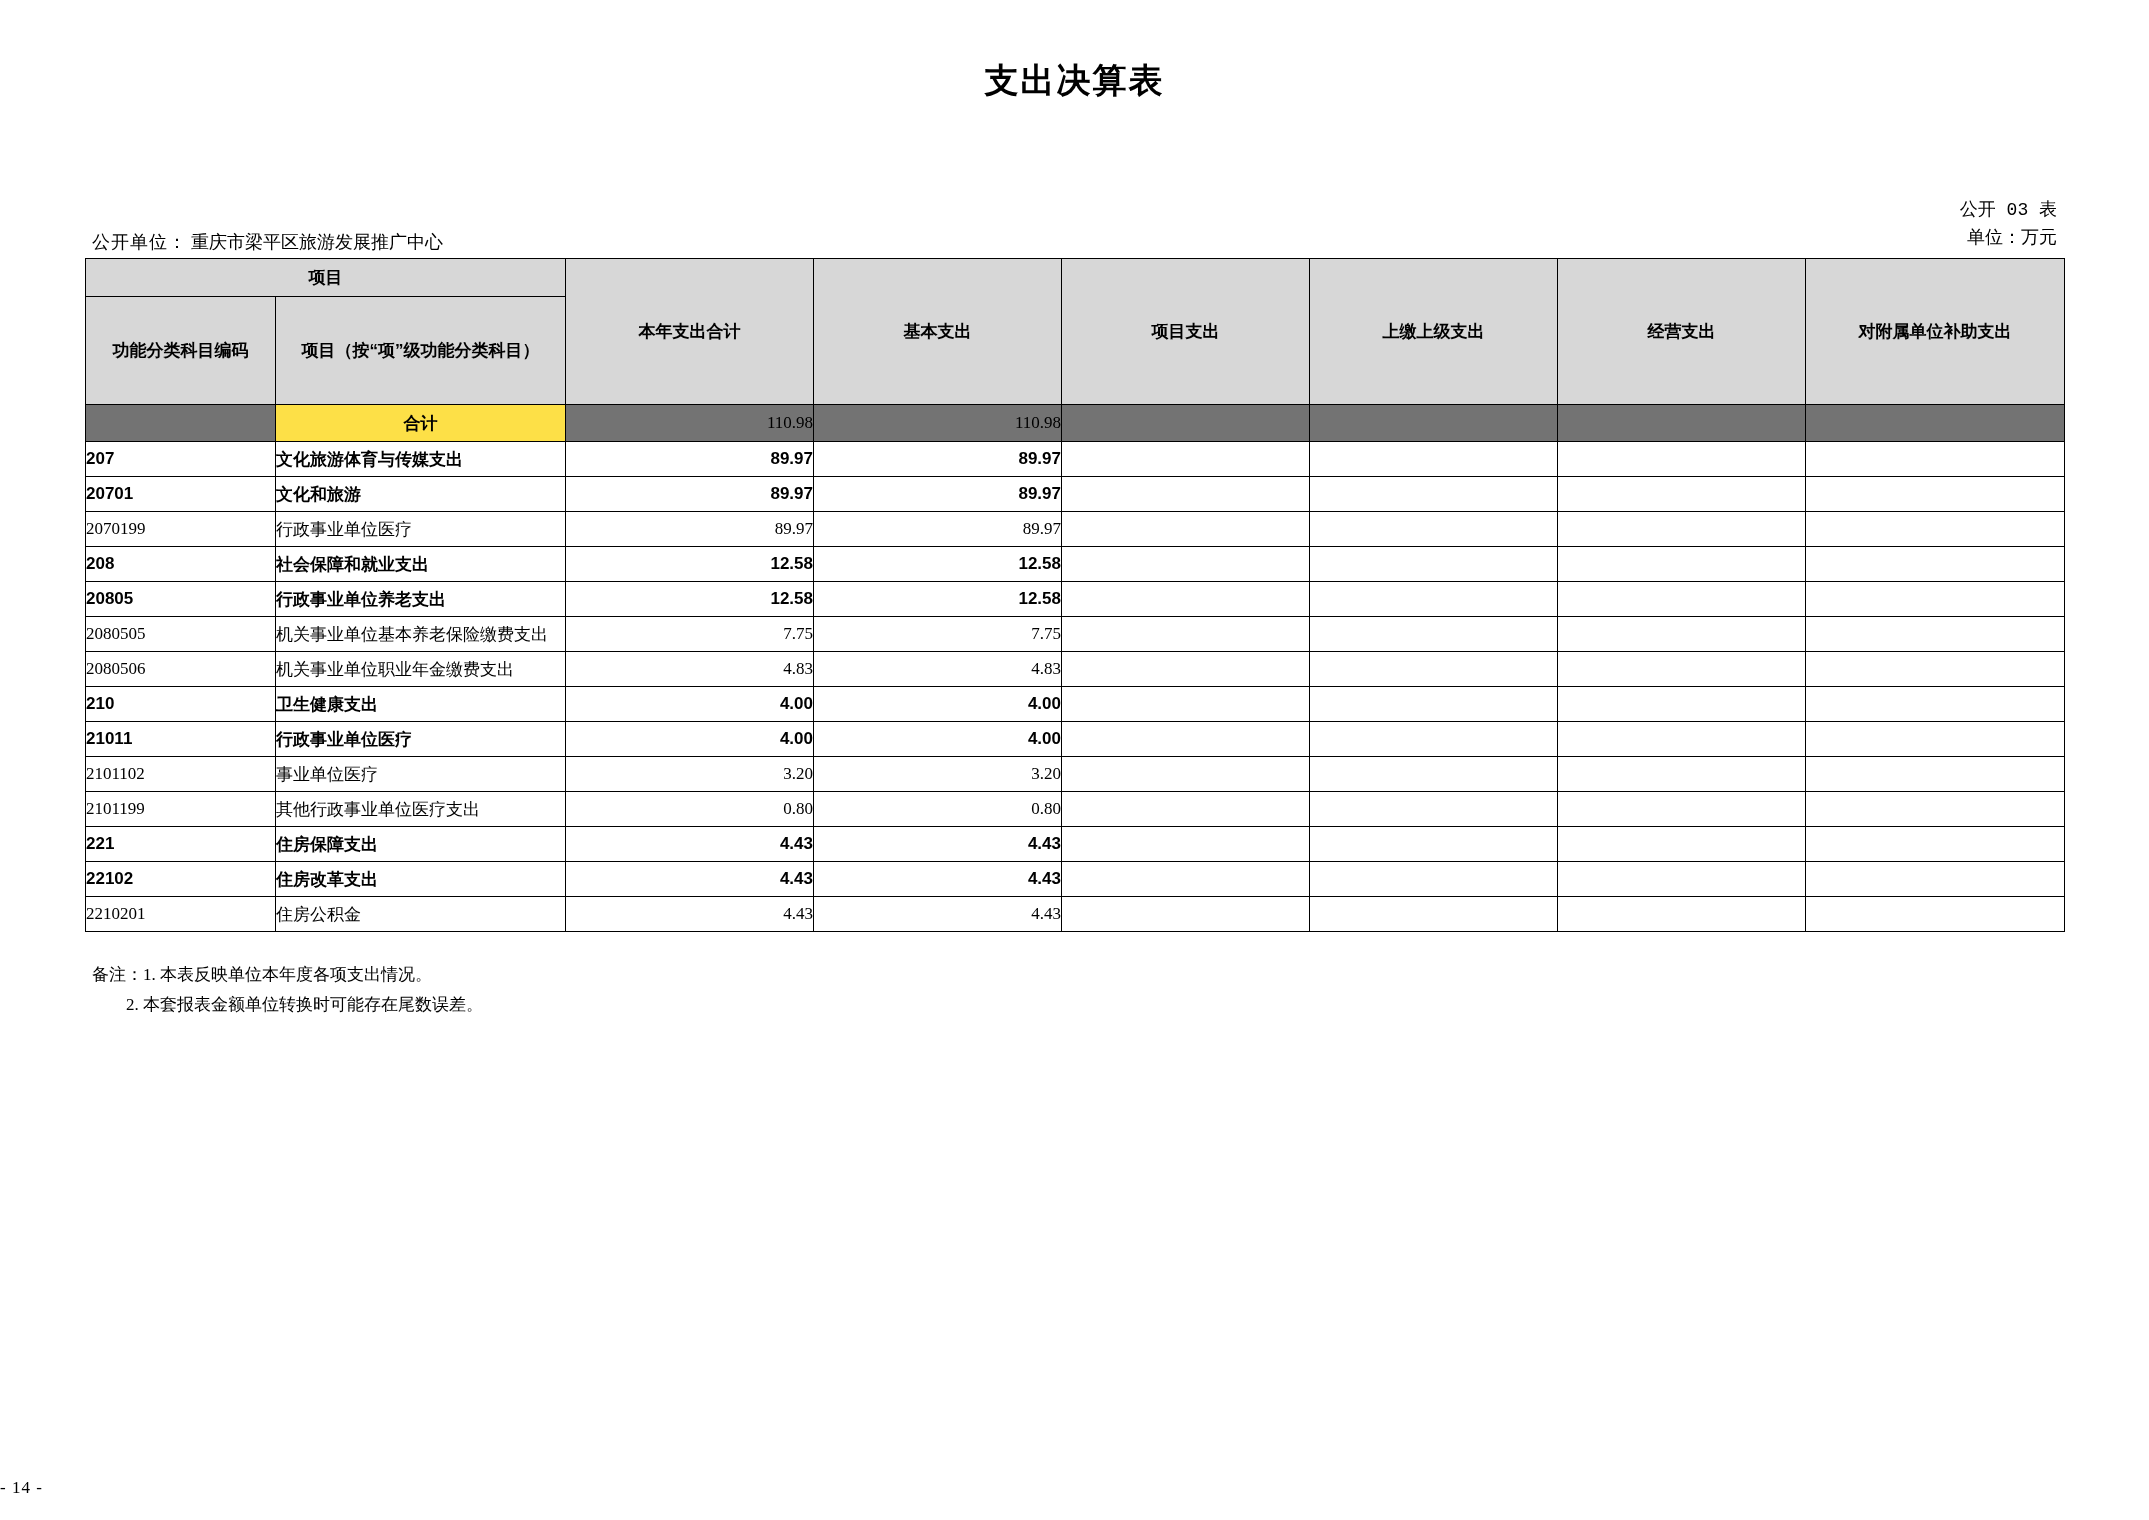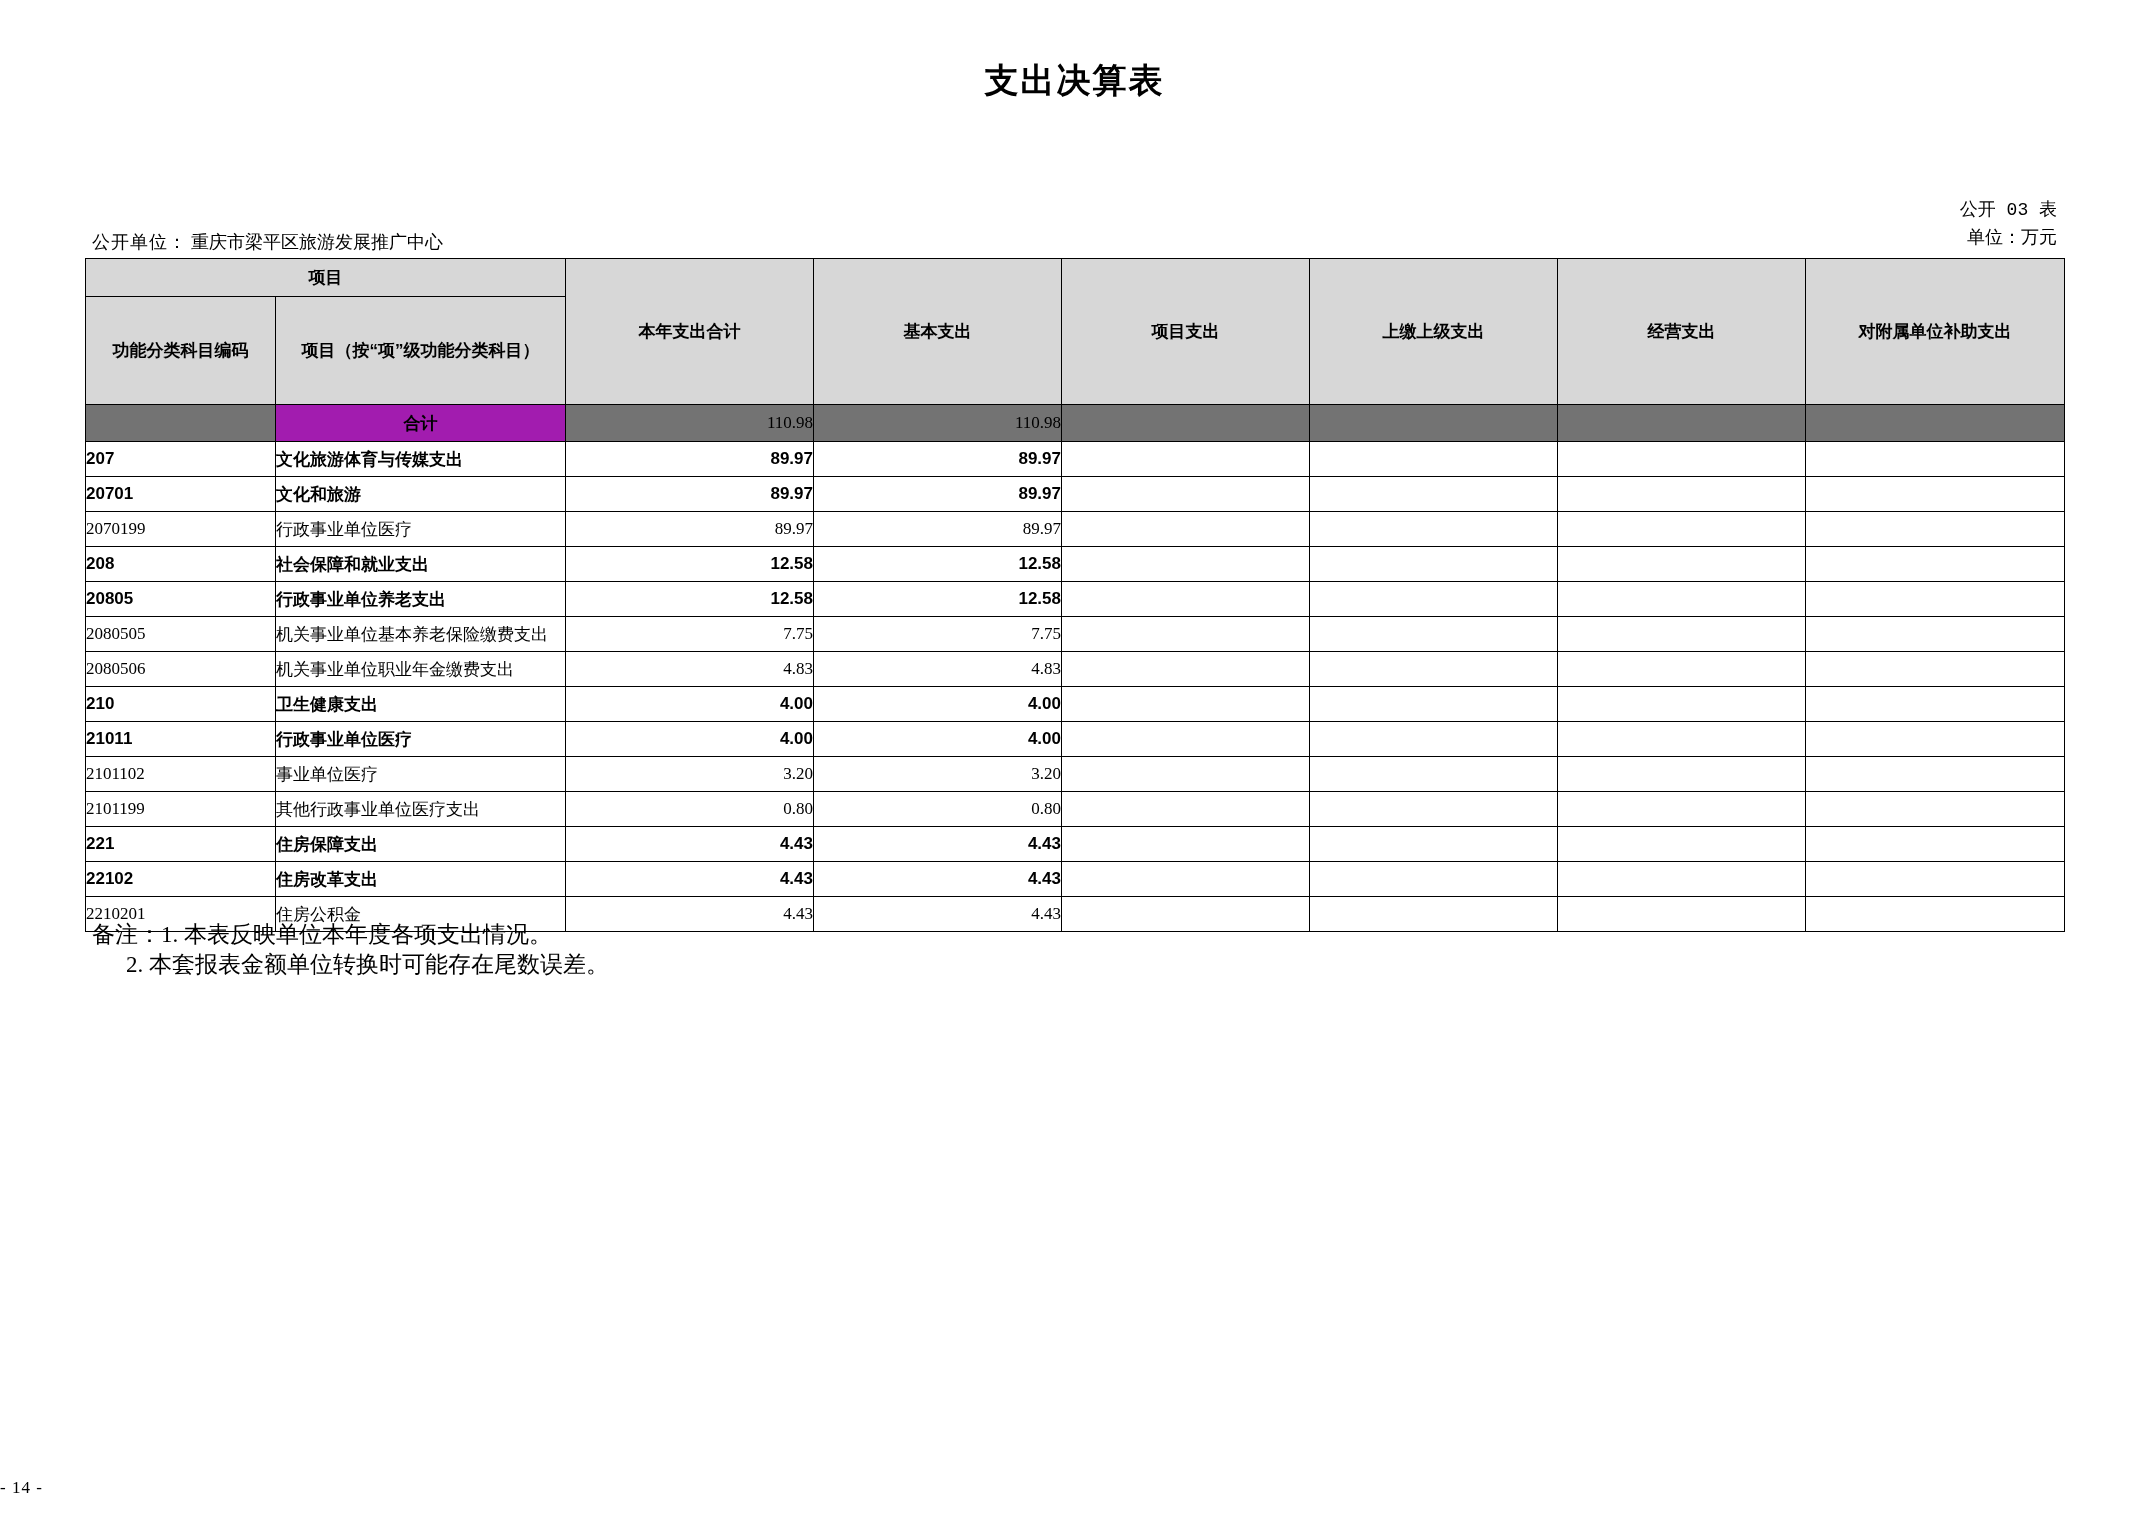--- a/index.html
+++ b/index.html
@@ -104,22 +104,22 @@
   tr.data.bold td {
     font-weight: bold;
     font-family: "Liberation Sans", "DejaVu Sans", sans-serif;
   }
   .center {
     text-align: center;
   }
   .notes {
     position: absolute;
     left: 92px;
-    top: 862px;
-    font-size: 23px;
+    top: 902px;
+    font-size: 17px;
     line-height: 30px;
   }
   .notes .n2 {
     padding-left: 34px;
   }
   .footer {
     position: absolute;
     left: 0;
     right: 0;
     top: 1420px;
@@ -166,21 +166,21 @@
         <td class="hdr" rowspan="2">对附属单位补助支出</td>
       </tr>
       <tr class="hdr-main">
         <td class="hdr">功能分类科目编码</td>
         <td class="hdr">项目（按“项”级功能分类科目）</td>
       </tr>
     </thead>
     <tbody>
       <tr class="row-total">
         <td class="c-code"></td>
-        <td class="c-name center hdr" style="background:#a21caf;">合计</td>
+        <td class="c-name center hdr" style="background:#fde047;">合计</td>
         <td class="c-num">110.98</td>
         <td class="c-num">110.98</td>
         <td class="c-num"></td>
         <td class="c-num"></td>
         <td class="c-num"></td>
         <td class="c-num"></td>
       </tr>
 
       <tr class="data bold">
         <td class="c-code">207</td>

